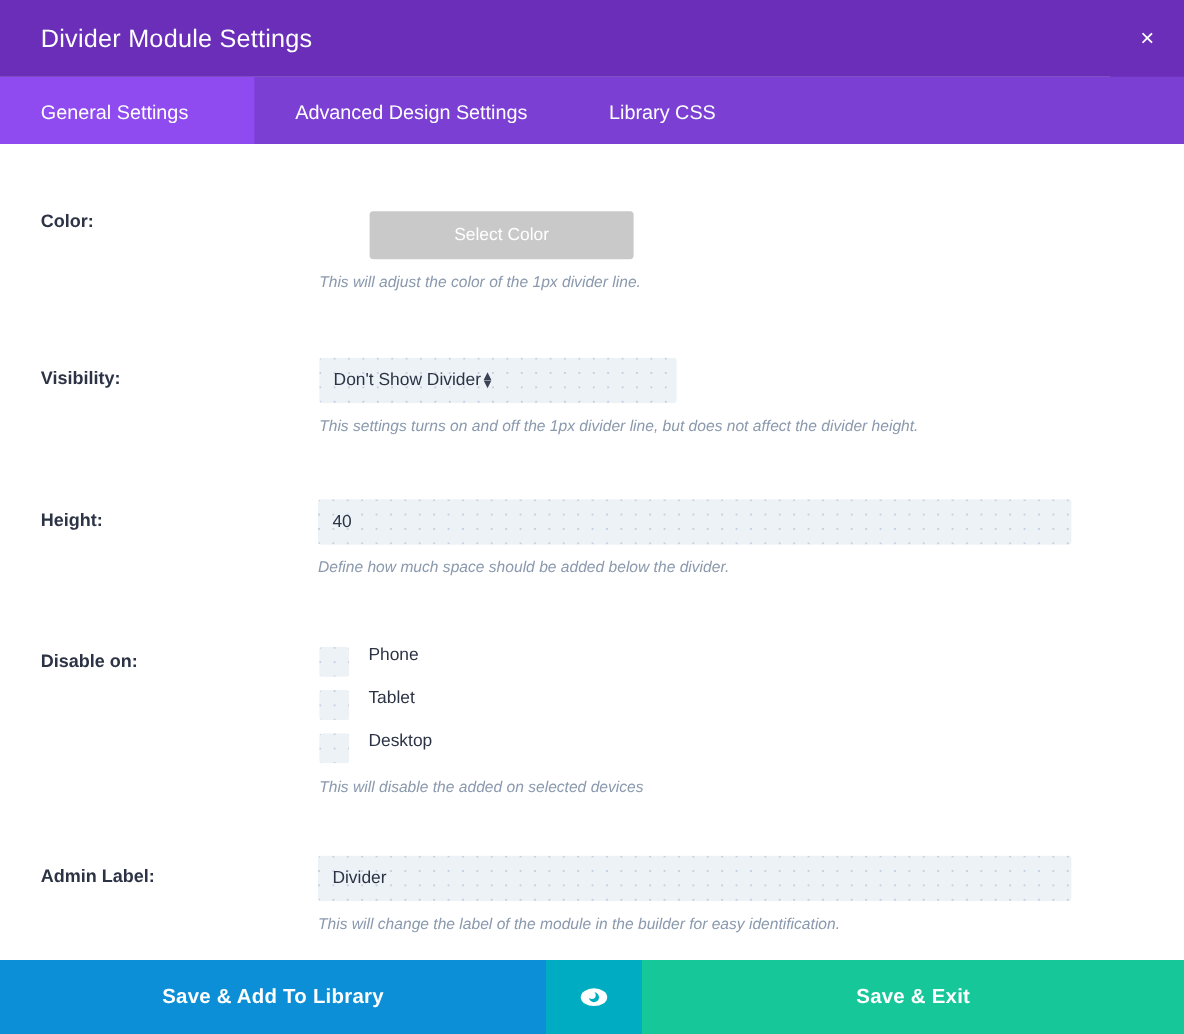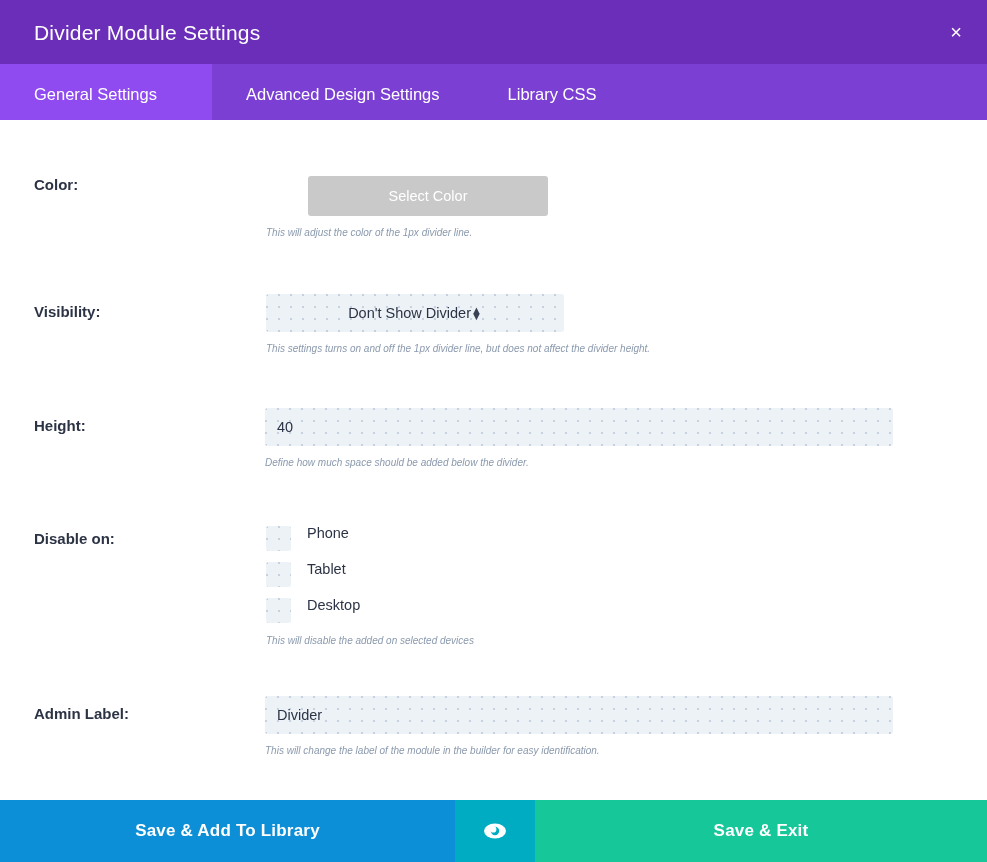--- a/index.html
+++ b/index.html
@@ -93,38 +93,38 @@
     color: #2c3345;
     line-height: 1.2;
   }
   .row-field {
     flex: 1;
     padding-right: 94px;
     box-sizing: border-box;
   }
   .desc {
     font-style: italic;
-    font-size: 10px;
+    font-size: 13px;
     color: #8a99ad;
     line-height: 1.4;
     margin-top: 10px;
   }
 
   
   .dotted {
     background-color: #edf2f7;
     background-image:
       radial-gradient(circle at 1px 1px, rgba(150,170,195,0.45) 1px, transparent 0);
     background-size: 12px 12px;
     border: none;
     border-radius: 3px;
   }
 
   .select-color-btn {
-    width: 240px;
+    width: 220px;
     height: 40px;
     background: #c9c9c9;
     color: #ffffff;
     font-size: 14.5px;
     border: none;
     border-radius: 3px;
     cursor: pointer;
     display: flex;
     align-items: center;
     justify-content: center;
@@ -140,21 +140,21 @@
     margin-right: 0px;
     background: transparent;
   }
 
   .select-box {
     width: 298px;
     height: 38px;
     box-sizing: border-box;
     display: flex;
     align-items: center;
-    justify-content: center;
+    justify-content: flex-start;
     padding: 0 12px 0 12px;
     font-size: 14.5px;
     color: #2c3345;
     cursor: pointer;
   }
   .spinner-glyph {
     display: flex;
     flex-direction: column;
     align-items: center;
     justify-content: center;

